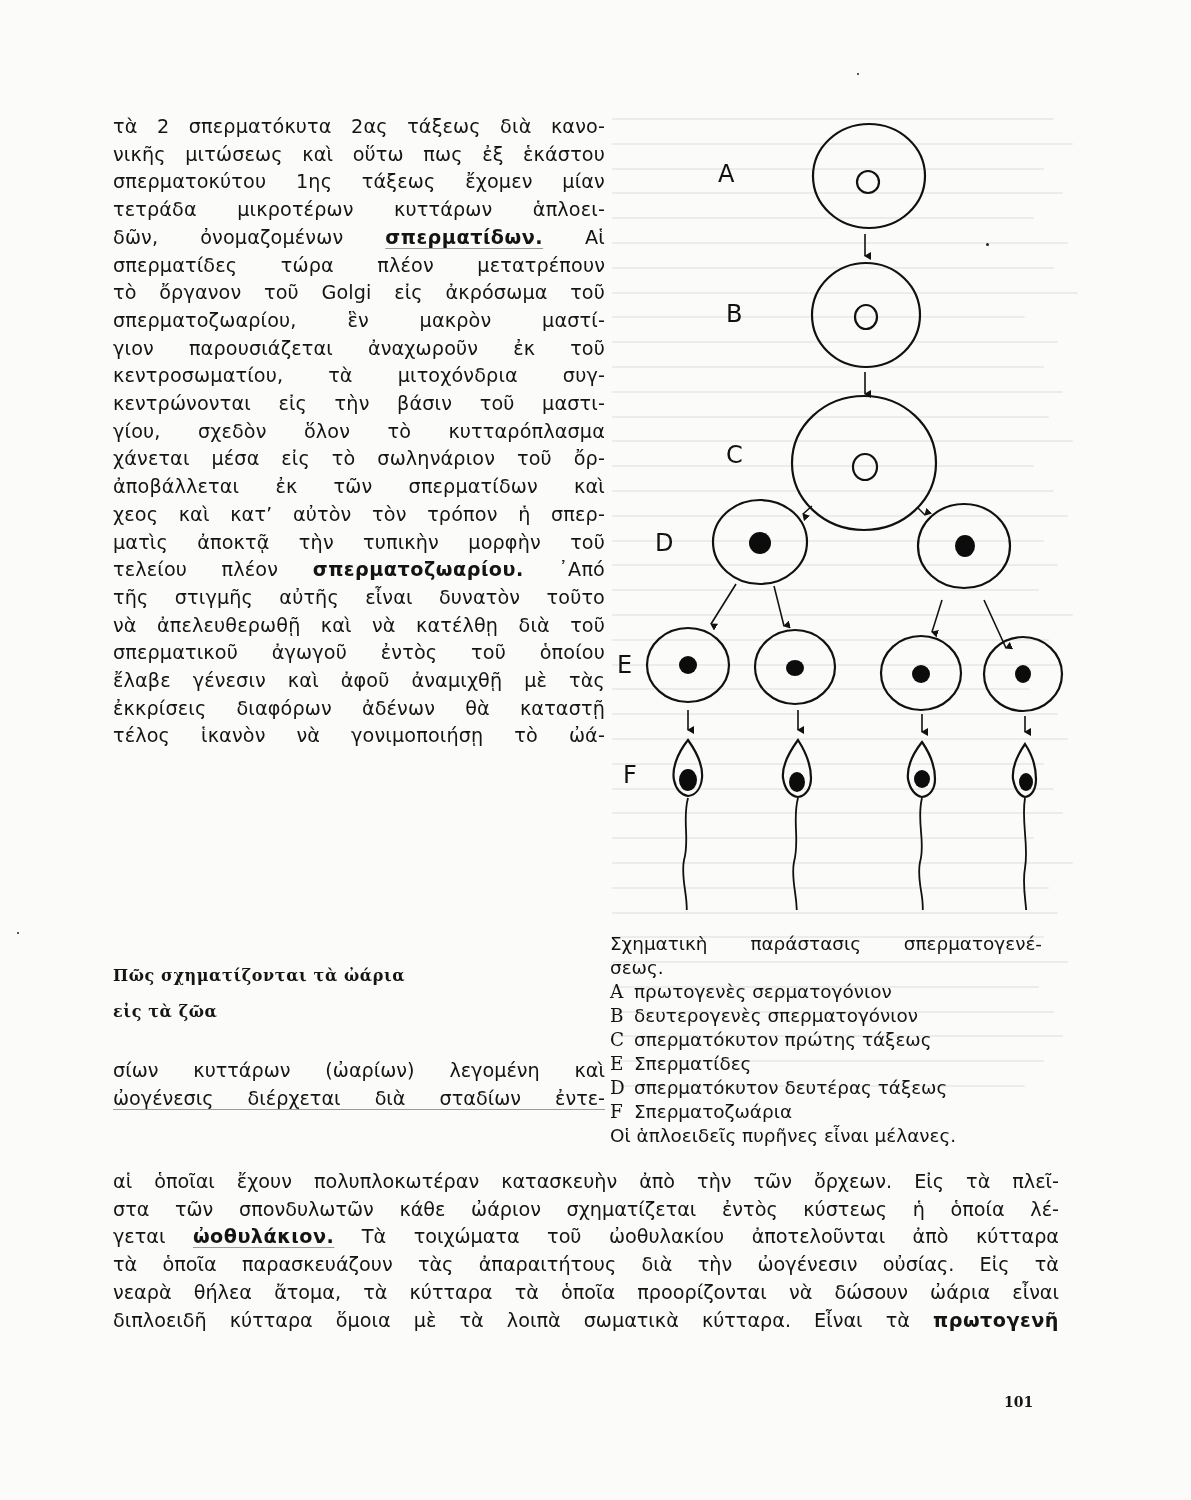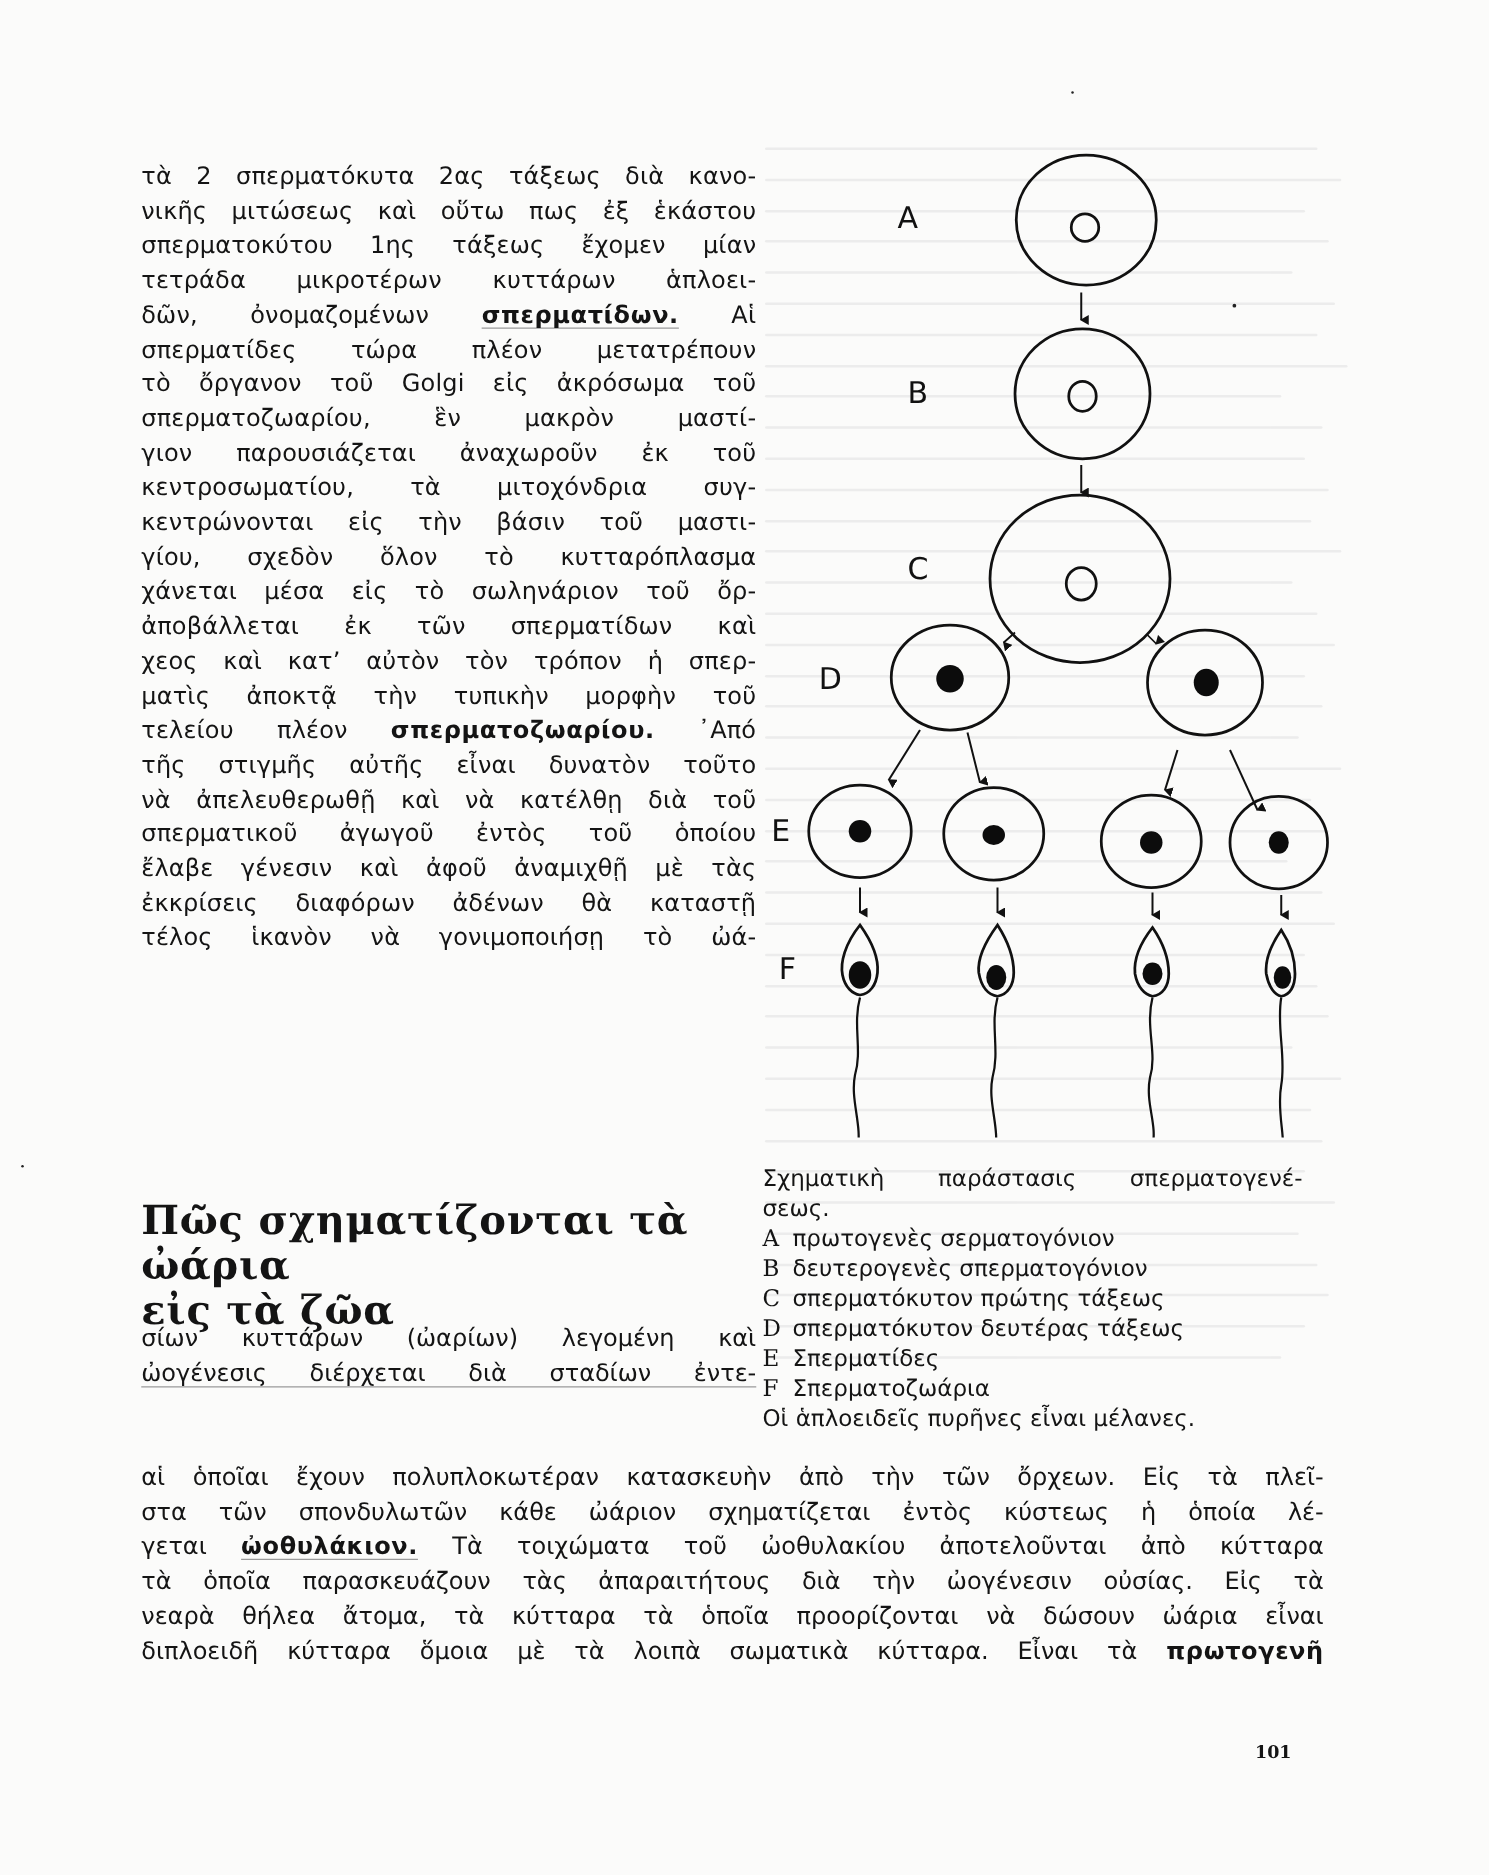--- a/index.html
+++ b/index.html
@@ -5,30 +5,30 @@
   html, body { margin: 0; padding: 0; }
   body {
     width: 1191px; height: 1500px; position: relative; overflow: hidden;
     background: #fbfbfa;
     font-family: "DejaVu Sans", sans-serif;
     color: #141414;
   }
   .bleed { position: absolute; left: 612px; top: 118px; width: 480px; height: 1000px; pointer-events: none; }
   .bleed span { display: block; height: 2px; background: #ececec; margin-bottom: 22.8px; border-radius: 1px; }
   .col-left {
-    position: absolute; left: 113px; top: 127px; width: 492px;
+    position: absolute; left: 113px; top: 113px; width: 492px;
     font-size: 19.2px; line-height: 27.7px; letter-spacing: 0.15px;
   }
   .col-left .ln, .wide .ln { display: block; white-space: nowrap; text-align: justify; text-align-last: justify; }
   .col-left .ln.last { text-align-last: left; }
   b.bold { font-weight: bold; letter-spacing: 0.5px; }
   .uline { text-decoration: underline; text-decoration-color: #9a9a9a; text-decoration-thickness: 1px; text-underline-offset: 4px; margin-top: 32px; }
   .section-title {
     position: absolute; left: 113px; top: 958px; width: 470px;
-    font-family: "DejaVu Serif", serif; font-weight: bold; font-size: 32px; line-height: 36px;
+    font-family: "DejaVu Serif", serif; font-weight: bold; font-size: 16px; line-height: 36px;
     letter-spacing: 0.6px;
   }
   .para2 {
     position: absolute; left: 113px; top: 1057px; width: 492px;
     font-size: 19.2px; line-height: 27.7px;
   }
   .para2 .ln { display: block; white-space: nowrap; text-align: justify; text-align-last: justify; }
   .para2 .ln.indent { padding-left: 22px; }
   .wide {
     position: absolute; left: 113px; top: 1168px; width: 946px;
@@ -192,22 +192,22 @@
   <text class="stage-label" x="17" y="563">E</text>
   <text class="stage-label" x="23" y="673">F</text>
 </svg>
 
 <div class="caption">
   <span class="ln j">Σχηματικὴ παράστασις σπερματογενέ-</span>
   <span class="ln">σεως.</span>
   <span class="ln"><span class="key">A</span><span>πρωτογενὲς σερματογόνιον</span></span>
   <span class="ln"><span class="key">B</span><span>δευτερογενὲς σπερματογόνιον</span></span>
   <span class="ln"><span class="key">C</span><span>σπερματόκυτον πρώτης τάξεως</span></span>
+  <span class="ln"><span class="key">E</span><span>Σπερματίδες</span></span>
   <span class="ln"><span class="key">D</span><span>σπερματόκυτον δευτέρας τάξεως</span></span>
-  <span class="ln"><span class="key">E</span><span>Σπερματίδες</span></span>
   <span class="ln"><span class="key">F</span><span>Σπερματοζωάρια</span></span>
   <span class="ln">Οἱ ἁπλοειδεῖς πυρῆνες εἶναι μέλανες.</span>
 </div>
 
 <div class="section-title">
   <div>Πῶς σχηματίζονται τὰ ὠάρια</div>
   <div>εἰς τὰ ζῶα</div>
 </div>
 
 <div class="para2">

